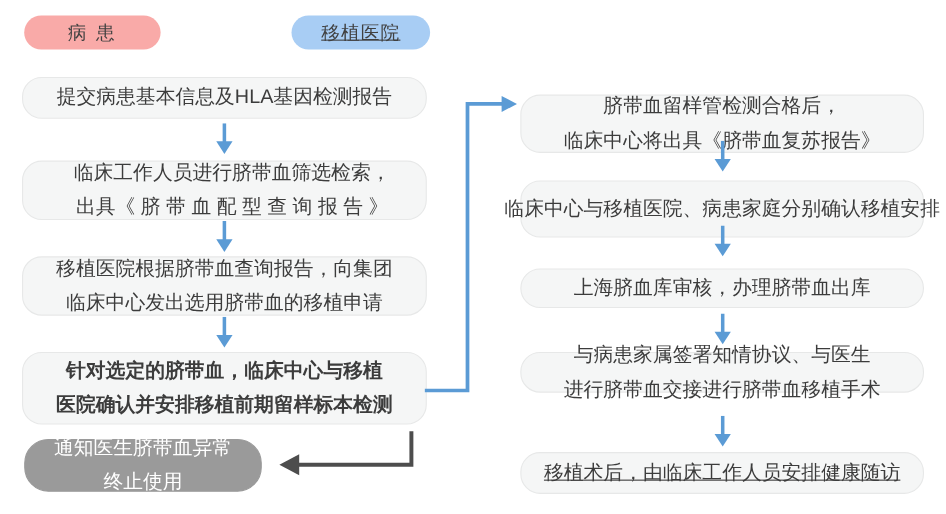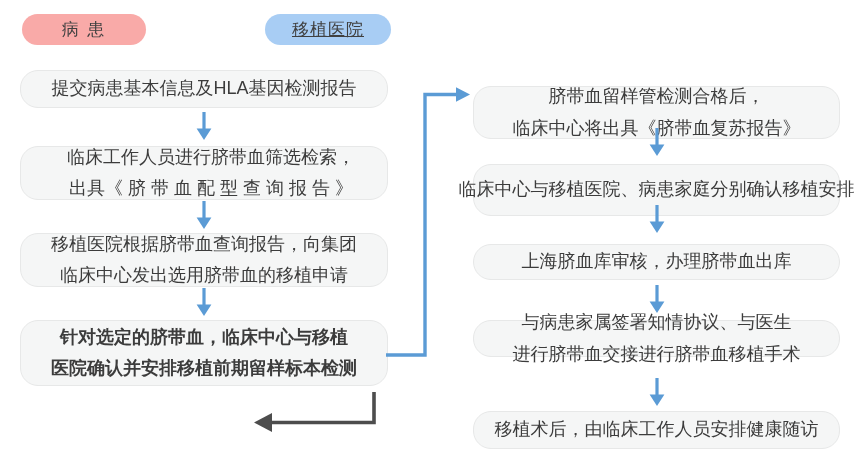--- a/index.html
+++ b/index.html
@@ -57,21 +57,21 @@
   .L3{top:233px;height:54px;}
   .L4{top:320px;height:66px;font-weight:bold;}
   .LT{left:22px;width:216px;top:399px;height:48px;}
 
   
   .R{left:473px;width:367px;}
   .R1{top:86px;height:53px;}
   .R2{top:164px;height:52px;}
   .R3{top:244px;height:36px;}
   .R4{top:320px;height:37px;}
-  .R5{top:411px;height:38px;}
+  .R5{top:411px;height:38px;text-decoration:underline;}
 
   
   .arrow{position:absolute;}
   .arrow svg{display:block;}
 </style>
 </head>
 <body>
 
 <div id="stage">
 
@@ -115,20 +115,24 @@
       <path d="M12 0 L12 19" stroke="#5b9bd5" stroke-width="3.2" fill="none"></path>
       <path d="M12 28 L4.6 16.5 L19.4 16.5 Z" fill="#5b9bd5"></path>
     </svg>
   </div>
 
   <div class="box L L4">
     <span class="ln">针对选定的脐带血，临床中心与移植</span>
     <span class="ln">医院确认并安排移植前期留样标本检测</span>
   </div>
 
+  <div class="box terminal LT">
+    <span class="ln">通知医生脐带血异常</span>
+    <span class="ln">终止使用</span>
+  </div>
 
   <div class="arrow" style="left:386px;top:86px;">
     <svg width="90" height="275" viewBox="0 0 90 275">
       <path d="M0 269 L39 269 L39 8.5 L72 8.5" stroke="#5b9bd5" stroke-width="3.4" fill="none" stroke-linejoin="miter" stroke-linecap="butt"></path>
       <path d="M84 8.5 L70 1.2 L70 15.8 Z" fill="#5b9bd5"></path>
     </svg>
   </div>
 
   <div class="arrow" style="left:248px;top:390px;">
     <svg width="135" height="45" viewBox="0 0 135 45">

